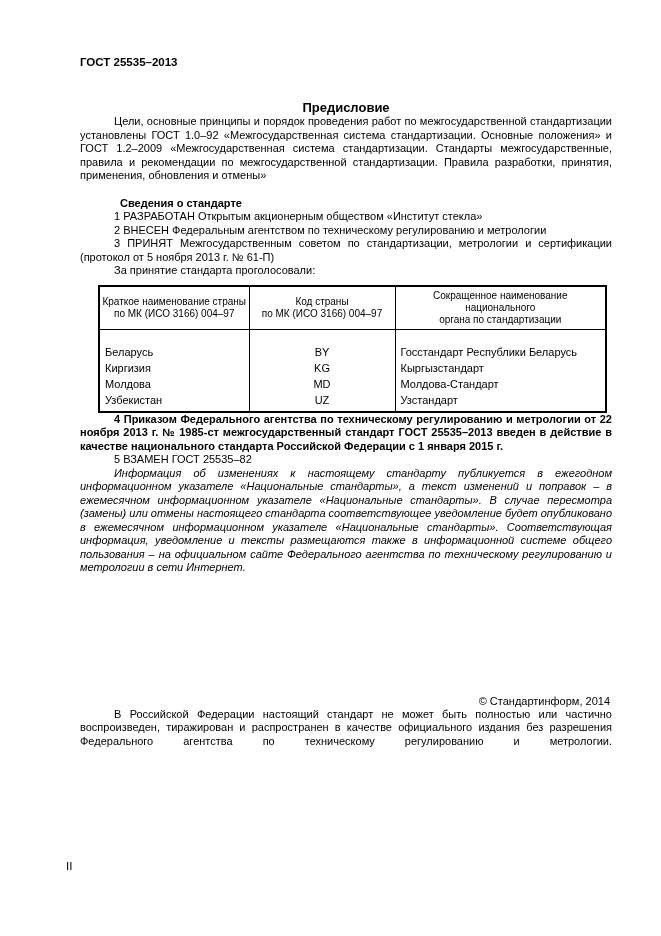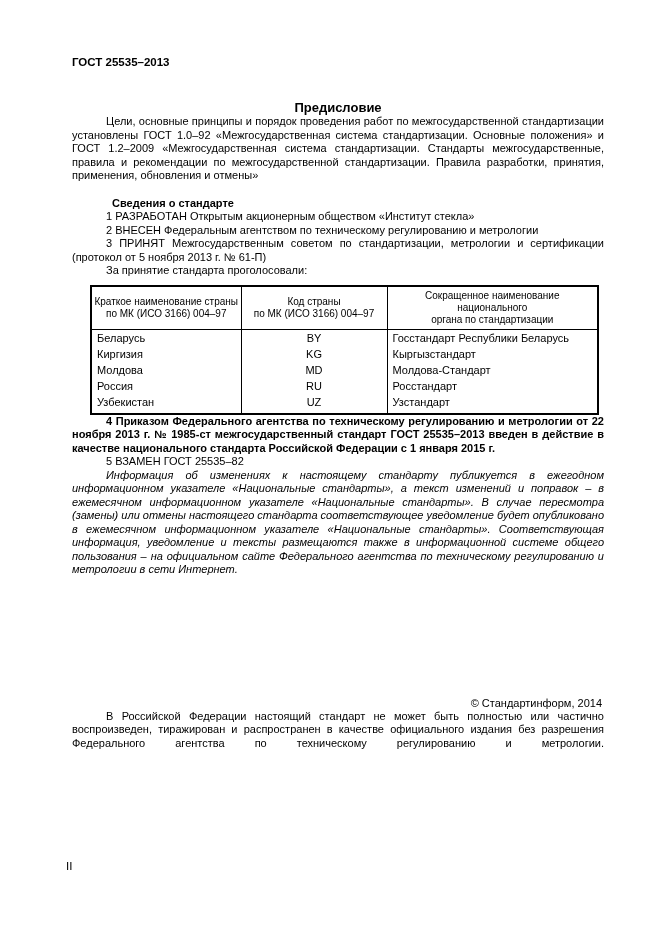--- a/index.html
+++ b/index.html
@@ -7,21 +7,21 @@
     position: relative;
     width: 661px;
     height: 936px;
     background: #ffffff;
     color: #000000;
     font-family: "Liberation Sans", sans-serif;
     overflow: hidden;
   }
   .content {
     position: absolute;
-    left: 72px;
+    left: 80px;
     top: 0;
     width: 532px;
   }
   .doc-code {
     padding-top: 56px;
     font-size: 11.5px;
     font-weight: bold;
     line-height: 13px;
   }
   .page-title {
@@ -65,21 +65,21 @@
   table.vote-table td {
     font-size: 11px;
     line-height: 16px;
     height: 16px;
     padding: 0 5px;
     vertical-align: middle;
   }
   table.vote-table th + th,
   table.vote-table td + td { border-left: 1px solid #000; }
   table.vote-table td.col-code { text-align: center; }
-  table.vote-table tbody tr:first-child td { padding-top: 0; }
+  table.vote-table tbody tr:first-child td { padding-top: 14px; }
   table.vote-table tbody tr:last-child td { padding-bottom: 3px; }
   .item4 { margin-top: 8px; font-weight: bold; }
   .item5 { text-align: left; }
   .notice {
     margin-top: 18px;
     font-style: italic;
     line-height: 14px;
   }
   .copyright {
     margin: 120px 2px 0 0;
@@ -152,25 +152,20 @@
           <td>Киргизия</td>
           <td class="col-code">KG</td>
           <td>Кыргызстандарт</td>
         </tr>
         <tr>
           <td>Молдова</td>
           <td class="col-code">MD</td>
           <td>Молдова-Стандарт</td>
         </tr>
         <tr>
-          <td>Россия</td>
-          <td class="col-code">RU</td>
-          <td>Росстандарт</td>
-        </tr>
-        <tr>
           <td>Узбекистан</td>
           <td class="col-code">UZ</td>
           <td>Узстандарт</td>
         </tr>
       </tbody>
     </table>
 
     <p class="body-text item4">4 Приказом Федерального агентства по техническому регулированию и метрологии от 22 ноября 2013 г. № 1985-ст межгосударственный стандарт ГОСТ 25535–2013 введен в действие в качестве национального стандарта Российской Федерации с 1 января 2015 г.</p>
     <p class="body-text item5">5 ВЗАМЕН ГОСТ 25535–82</p>
 

